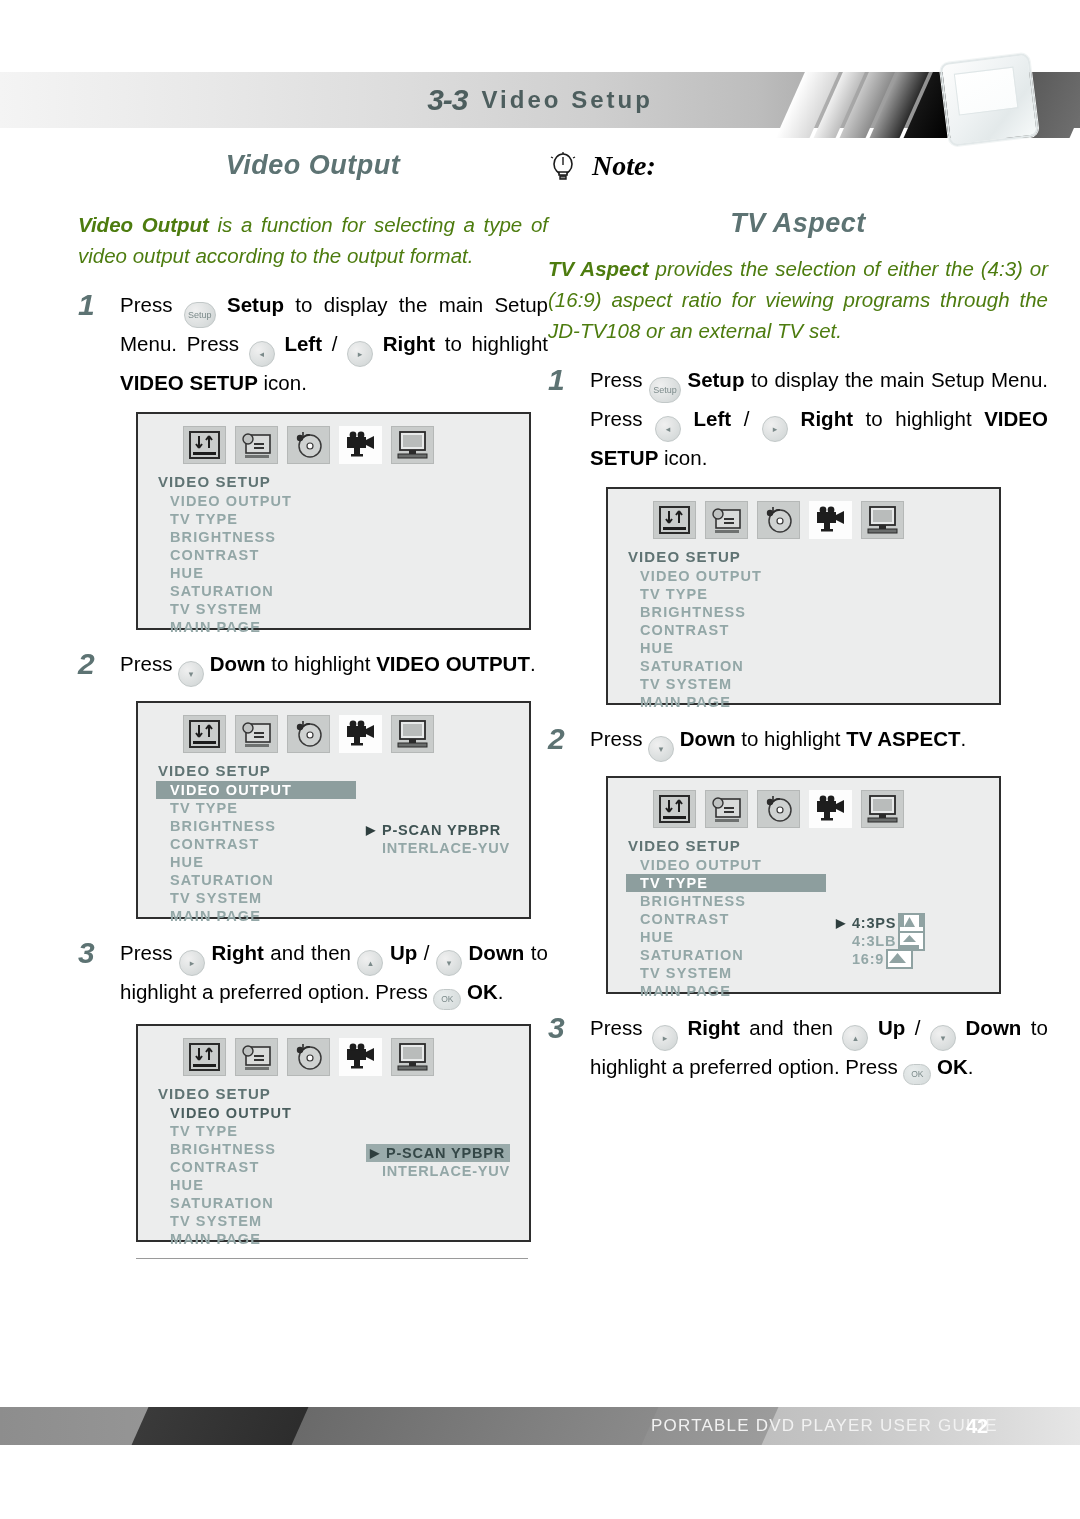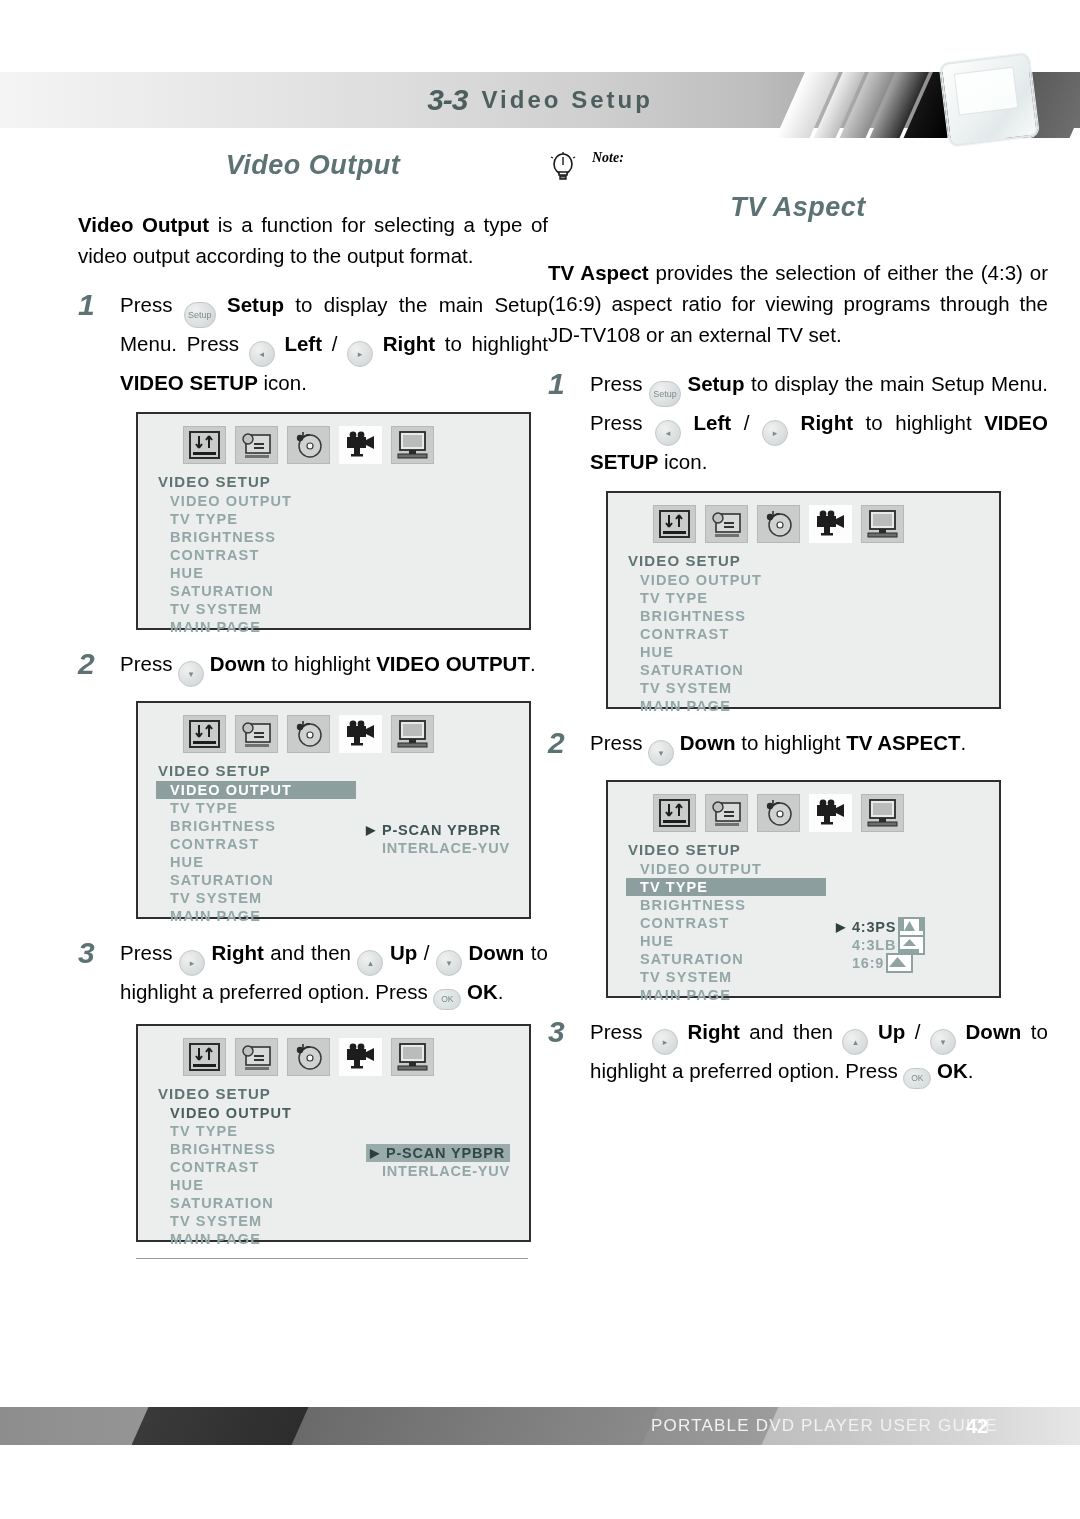--- a/index.html
+++ b/index.html
@@ -34,21 +34,21 @@
     background:linear-gradient(160deg,#ffffff,#fafcfc);border:1px solid #dfe6e7;}
 
   
   .col-left{position:absolute;left:78px;top:150px;width:470px;}
   .col-right{position:absolute;left:548px;top:150px;width:500px;}
 
   .sec-title{font-size:27px;font-style:italic;font-weight:bold;color:#5d7373;
     text-align:center;letter-spacing:0.5px;}
   .sec-title.right{text-align:center;}
 
-  .body-txt{font-size:20.5px;line-height:31px;color:#000000;text-align:justify;}
+  .body-txt{font-size:20.5px;line-height:31px;color:#4d7c0f;text-align:justify;font-style:italic;}
   .body-txt b{font-weight:bold;}
 
   
   .step{display:flex;margin-top:18px;}
   .step-num{font-size:30px;font-style:italic;font-weight:bold;color:#5d7373;
     width:42px;flex:0 0 42px;line-height:32px;}
   .step-body{flex:1;font-size:20.5px;line-height:31px;text-align:justify;}
   .step-body b{font-weight:bold;}
 
   
@@ -91,21 +91,21 @@
 
   .sep{height:1px;background:#9a9a9a;margin:10px 0 0 0;width:392px;}
 
   .leave-note{font-size:18px;text-align:center;margin-top:14px;}
   .leave-note b{font-weight:bold;}
 
   
   .note-wrap{position:relative;padding-left:0;}
   .bulb{position:absolute;left:0;top:2px;width:30px;height:32px;}
   .note-title{font-family:"Liberation Serif",serif;font-style:italic;font-weight:bold;
-    font-size:14px;margin-left:44px;}
+    font-size:28px;margin-left:44px;}
 
   
   .ftr{position:absolute;left:0;top:1407px;width:1080px;height:38px;overflow:hidden;}
   .ftr-base{position:absolute;left:0;top:0;width:1080px;height:38px;
     background:linear-gradient(90deg,#8d8d8d 0%,#9a9a9a 22%,#a8a8a8 45%,#b6b6b6 62%,#c6c6c6 78%,#d9d9d9 92%,#e6e6e6 100%);}
   .ftr-d{position:absolute;top:-10px;height:58px;transform:skewX(-24deg);}
   .d1{left:140px;width:170px;background:linear-gradient(90deg,#3a3a3a,#2c2c2c);}
   .d2{left:300px;width:360px;background:linear-gradient(90deg,#6a6a6a,#8b8b8b);}
   .d3{left:650px;width:120px;background:linear-gradient(90deg,#909090,#9c9c9c);}
   .ftr-txt{position:absolute;left:0;top:0;width:1080px;height:38px;
@@ -417,21 +417,21 @@
         <path d="M12 24 h6 v3 h-6 z" fill="#8a8a8a" stroke="#1a1a1a" stroke-width="1.4"></path>
         <path d="M15 5 v8" stroke="#1a1a1a" stroke-width="1.4"></path>
         <path d="M15 2 l0 -2 M25 6 l2 -1 M5 6 l-2 -1" stroke="#1a1a1a" stroke-width="1.3"></path>
       </svg>
       <div class="note-title">Note:</div>
       <div id="note-items"></div>
     </div>
 
     <div class="sec-title right" style="margin-top:26px;">TV Aspect</div>
 
-    <div class="body-txt" style="margin-top:34px;">
+    <div class="body-txt" style="margin-top:14px;">
       <b>TV Aspect</b><span> provides the selection of either the (4:3) or (16:9) aspect ratio for viewing programs through the JD-TV108 or an external TV set.</span>
     </div>
 
     <div id="right-steps">
         <div class="step">
           <div class="step-num">1</div>
           <div class="step-body">Press  <span class="key key-setup">Setup</span> <b>Setup</b> to display the main Setup Menu. Press  <span class="key key-arrow">◂</span> <b>Left</b> /  <span class="key key-arrow">▸</span> <b>Right</b> to highlight <b>VIDEO SETUP</b> icon.</div>
         </div>
         <div style="margin: 14px 0px 0px 58px;">
           <div class="osd">

